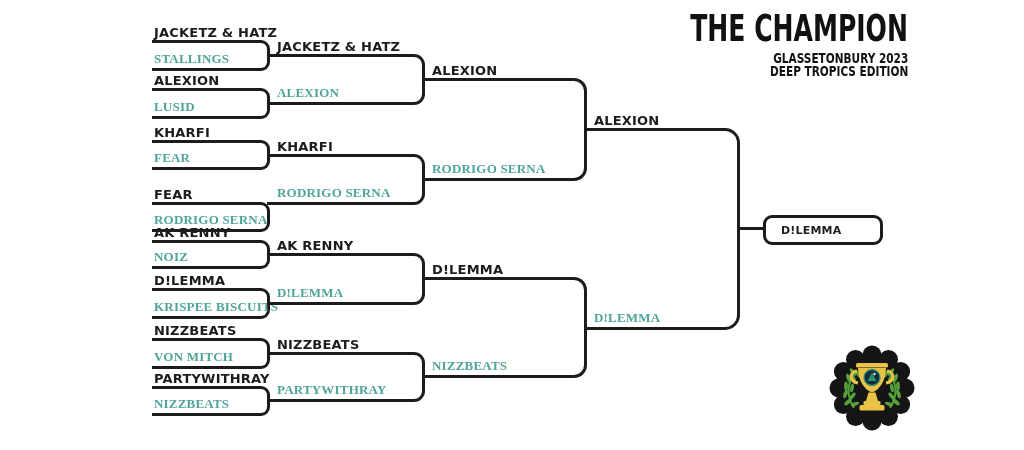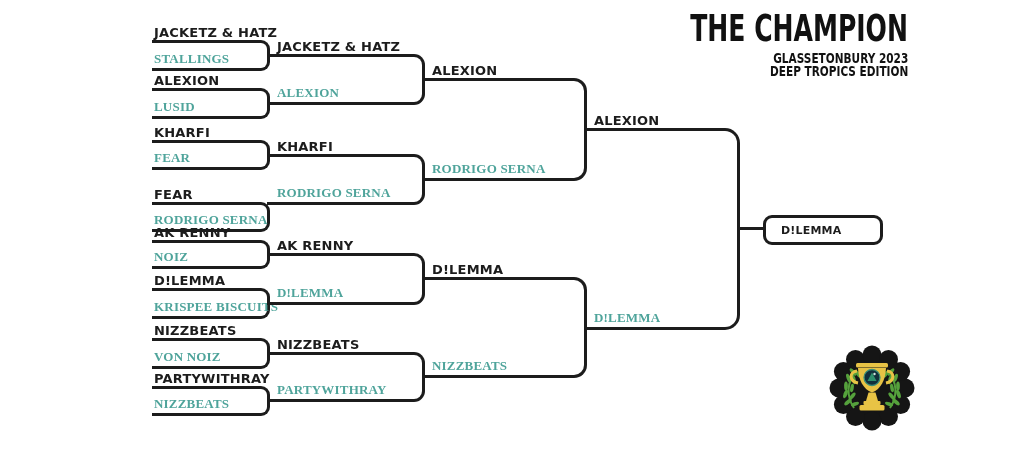--- a/index.html
+++ b/index.html
@@ -79,21 +79,21 @@
   <div class="match r1" style="top:240px;height:29px">
     <span class="name top black">AK RENNY</span>
     <span class="name bot teal">NOIZ</span>
   </div>
   <div class="match r1" style="top:288px;height:31px">
     <span class="name top black">D!LEMMA</span>
     <span class="name bot teal">KRISPEE BISCUITS</span>
   </div>
   <div class="match r1" style="top:338px;height:31px">
     <span class="name top black">NIZZBEATS</span>
-    <span class="name bot teal">VON NOIZ</span>
+    <span class="name bot teal">VON MITCH</span>
   </div>
   <div class="match r1" style="top:386px;height:30px">
     <span class="name top black">PARTYWITHRAY</span>
     <span class="name bot teal">NIZZBEATS</span>
   </div>
 
   <div class="match r2" style="top:54px;height:51px">
     <span class="name top black">JACKETZ &amp; HATZ</span>
     <span class="name bot teal">ALEXION</span>
   </div>

